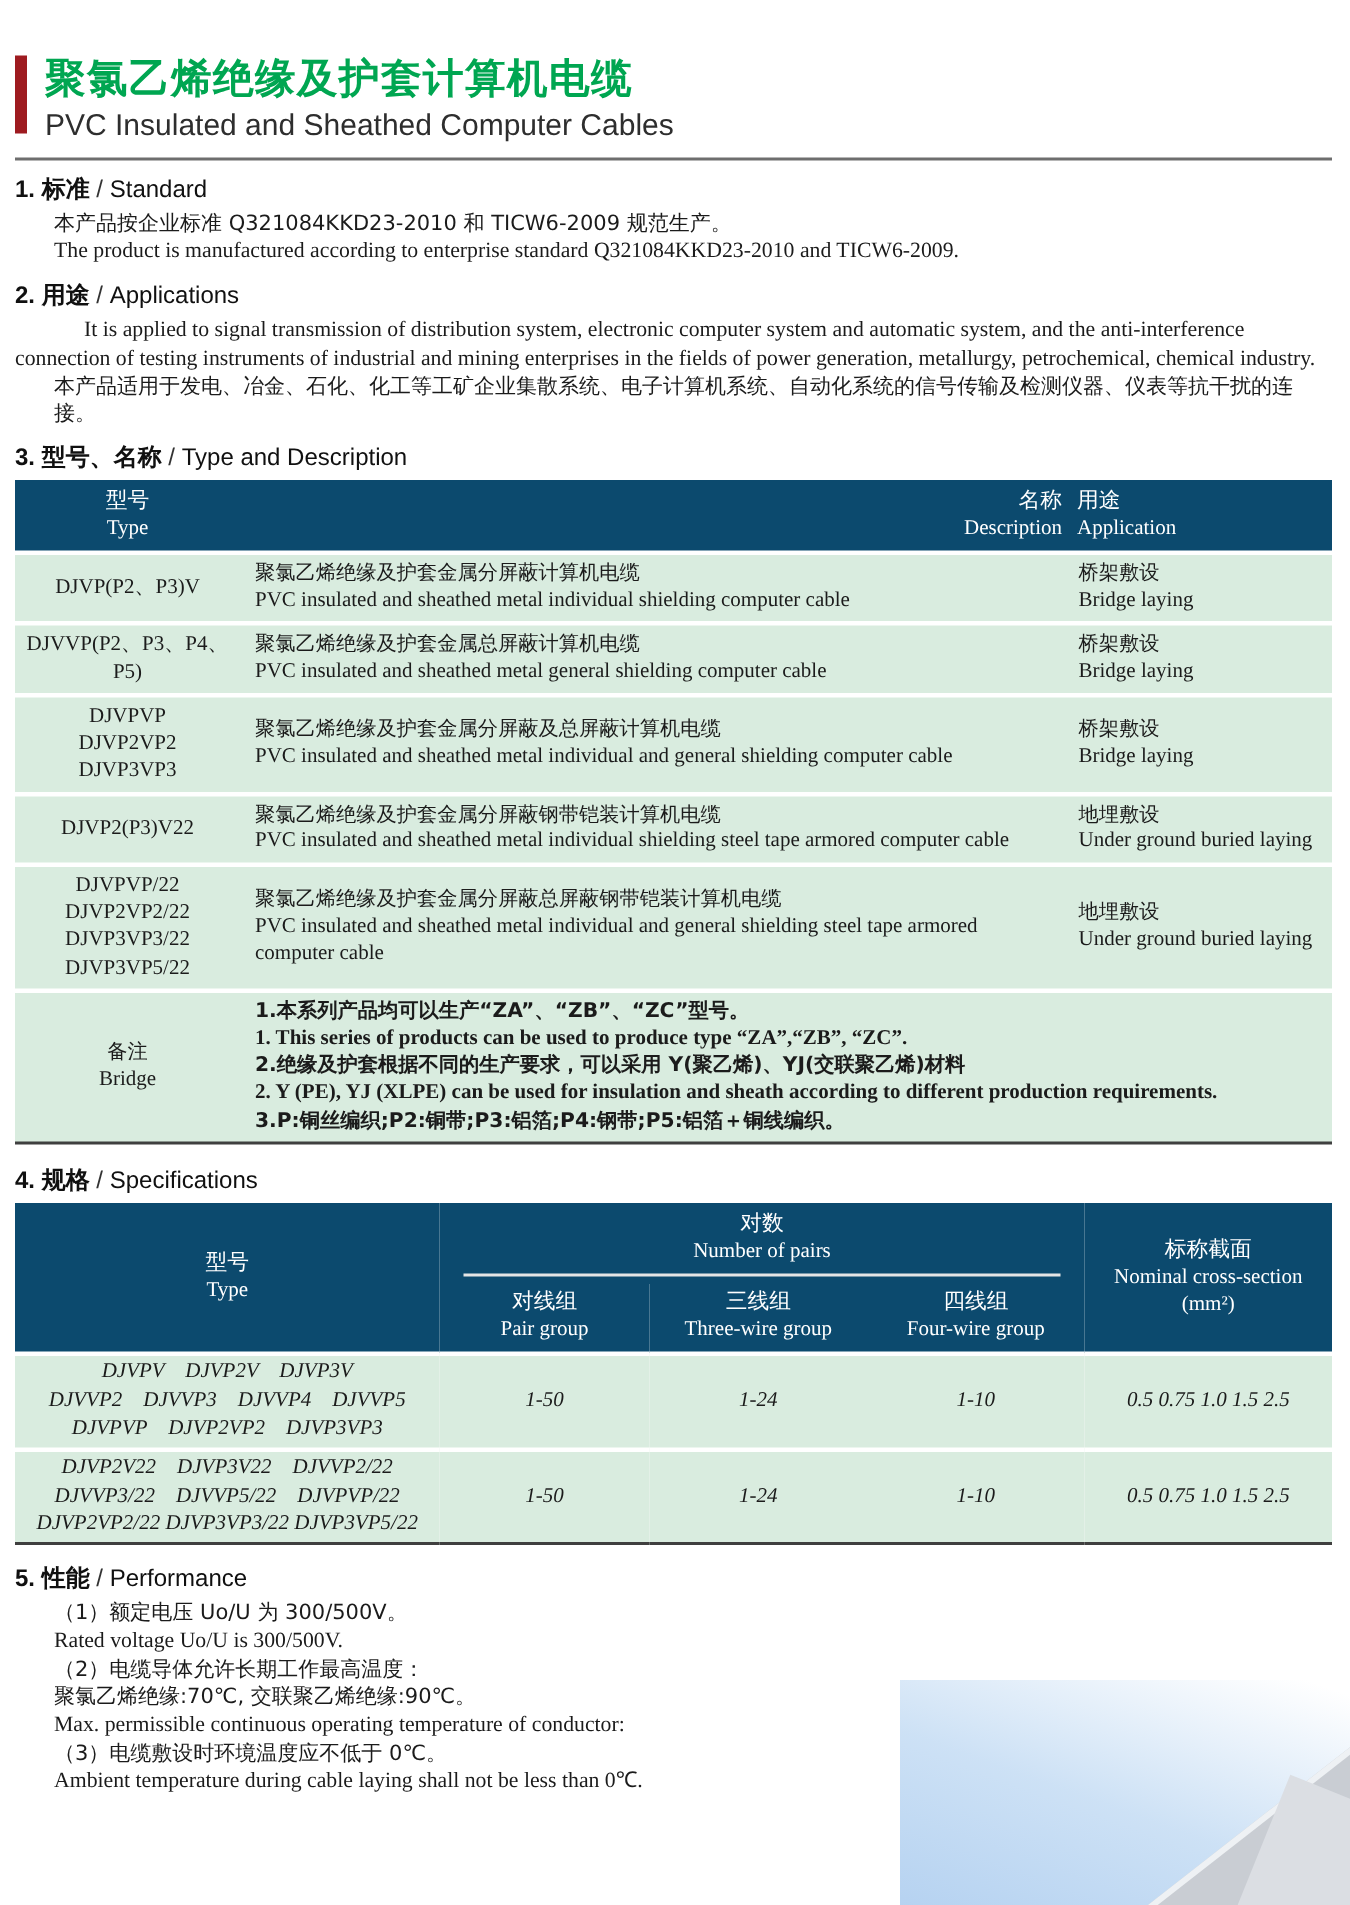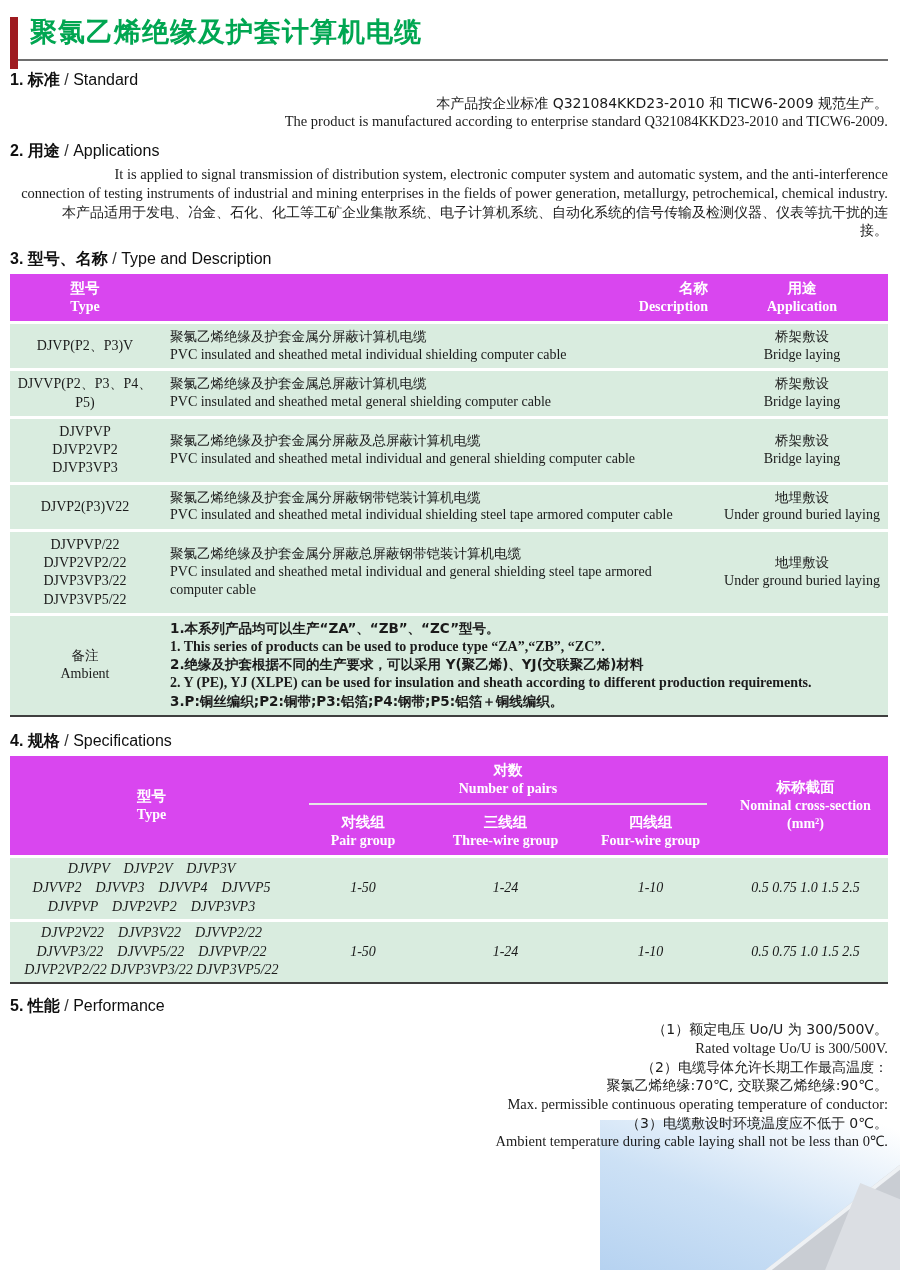--- a/index.html
+++ b/index.html
@@ -1,18 +1,18 @@
 <!DOCTYPE html>
 <html><head>
 <meta charset="utf-8">
 <style>
   * { margin:0; padding:0; box-sizing:border-box; }
   body { background:#ffffff; font-family:"Liberation Serif", serif; color:#1b1b1b; }
   .page { position:relative; width:900px; height:1270px; background:#fff; overflow:hidden; }
-  .content { position:relative; z-index:1; padding:12px 12px 0 10px; }
+  .content { position:relative; z-index:1; padding:12px 12px 0 10px;margin-top:20px; }
 
   
   .watermark { position:absolute; right:0; bottom:0; width:300px; height:150px; overflow:hidden; z-index:0; }
   .sky { position:absolute; left:0; top:0; right:0; bottom:0;
          background:linear-gradient(200deg, rgba(210,230,248,0) 4%, rgba(188,215,242,0.75) 55%, rgba(178,208,240,0.95) 100%); }
   .roof-a { position:absolute; width:360px; height:220px; background:#c9cdd3; right:-160px; bottom:-160px;
             transform:rotate(-38deg); border-top:4px solid #eef1f4; }
   .roof-b { position:absolute; width:230px; height:170px; background:#dbdee3; right:-150px; bottom:-120px;
             transform:rotate(22deg); }
 
@@ -26,39 +26,39 @@
 
   
   .sec-h { font-family:"Liberation Sans",sans-serif; font-size:16px; color:#101010; margin:9px 0 3px; }
   .h-zh { font-weight:bold; }
   .h-sep { font-weight:normal; color:#333; }
   .h-en { font-weight:normal; }
 
   
   .zh { font-family:"DejaVu Sans","Liberation Sans",sans-serif; }
   .en { font-family:"Liberation Serif",serif; }
-  .bline { font-size:14.5px; line-height:1.32;text-align:right; }
+  .bline { font-size:14.5px; line-height:1.32; }
   .bline.zh { font-size:14px; }
   .ind { margin-left:26px; }
   .hang { text-indent:46px; margin-left:0; }
 
   
   table { width:878px; border-collapse:collapse; margin-top:4px; border-bottom:2px solid #3f3f3f; }
-  th { background:#d946ef; color:#ffffff; font-weight:bold; vertical-align:middle; padding:5px 2px; }
+  th { background:#0c4a6e; color:#ffffff; font-weight:normal; vertical-align:middle; padding:5px 2px; }
   th .zh { font-size:14.5px; line-height:1.3; }
   th .en { font-size:14px; line-height:1.3; }
   td { background:#d9ecdf; vertical-align:middle; padding:4px 3px; }
   tbody tr td { border-top:3px solid #ffffff; }
   td .zh { font-size:13.5px; line-height:1.33; }
   td .en { font-size:14px; line-height:1.33; }
 
   
   .t1 .c-type { width:150px; text-align:center; }
   .t1 .c-desc { width:556px; text-align:left; padding-left:10px; padding-right:8px; }
-  .t1 .c-app  { width:172px; text-align:center; }
+  .t1 .c-app  { width:172px; text-align:left; }
   .t1 .type-line { font-size:14px; line-height:1.3; }
   .t1 .remark-cell { text-align:left; padding-left:10px; }
   .t1 .remark-cell div { text-align:left;font-weight:bold; }
 
   
   .t2 th, .t2 td { text-align:center; }
   .t2 .th-type { width:283px; }
   .t2 .th-sub1 { width:140px; } .t2 .th-sub2 { width:145px; } .t2 .th-sub3 { width:145px; }
   .t2 .th-nominal { width:165px; }
   .t2 .pairs-wrap { border-bottom:2px solid #e5e5e5; padding-bottom:5px; margin:0 14px; }
@@ -75,20 +75,21 @@
     <div class="sky"></div>
     <div class="roof-a"></div>
     <div class="roof-b"></div>
   </div>
 
   <div class="content">
 
     <div class="hdr">
       <div class="redbar"></div>
       <div class="title-zh">聚氯乙烯绝缘及护套计算机电缆</div>
+      <div class="title-en">PVC Insulated and Sheathed Computer Cables</div>
     </div>
     <div class="rule"></div>
 
     <h3 class="sec-h"><span class="h-zh">1. 标准</span><span class="h-sep"> / </span><span class="h-en">Standard</span></h3>
     <p class="bline zh ind">本产品按企业标准 Q321084KKD23-2010 和 TICW6-2009 规范生产。</p>
     <p class="bline en ind">The product is manufactured according to enterprise standard Q321084KKD23-2010 and TICW6-2009.</p>
 
     <h3 class="sec-h"><span class="h-zh">2. 用途</span><span class="h-sep"> / </span><span class="h-en">Applications</span></h3>
     <p class="bline en hang">It is applied to signal transmission of distribution system, electronic computer system and automatic system, and the anti-interference connection of testing instruments of industrial and mining enterprises in the fields of power generation, metallurgy, petrochemical, chemical industry.</p>
     <p class="bline zh ind">本产品适用于发电、冶金、石化、化工等工矿企业集散系统、电子计算机系统、自动化系统的信号传输及检测仪器、仪表等抗干扰的连接。</p>
@@ -179,21 +180,21 @@
               <div class="en">PVC insulated and sheathed metal individual and general shielding steel tape armored computer cable</div>
             </td>
           <td class="c-app">
               <div class="zh">地埋敷设</div>
               <div class="en">Under ground buried laying</div>
             </td>
         </tr>
         <tr>
           <td class="c-type">
               <div class="zh">备注</div>
-              <div class="en">Ambient</div>
+              <div class="en">Bridge</div>
             </td>
           <td class="remark-cell" colspan="2">
             <div class="zh">1.本系列产品均可以生产“ZA”、“ZB”、“ZC”型号。</div>
             <div class="en">1. This series of products can be used to produce type “ZA”,“ZB”, “ZC”.</div>
             <div class="zh">2.绝缘及护套根据不同的生产要求，可以采用 Y(聚乙烯)、YJ(交联聚乙烯)材料</div>
             <div class="en">2. Y (PE), YJ (XLPE) can be used for insulation and sheath according to different production requirements.</div>
             <div class="zh">3.P:铜丝编织;P2:铜带;P3:铝箔;P4:钢带;P5:铝箔＋铜线编织。</div>
           </td>
         </tr>
       </tbody>

